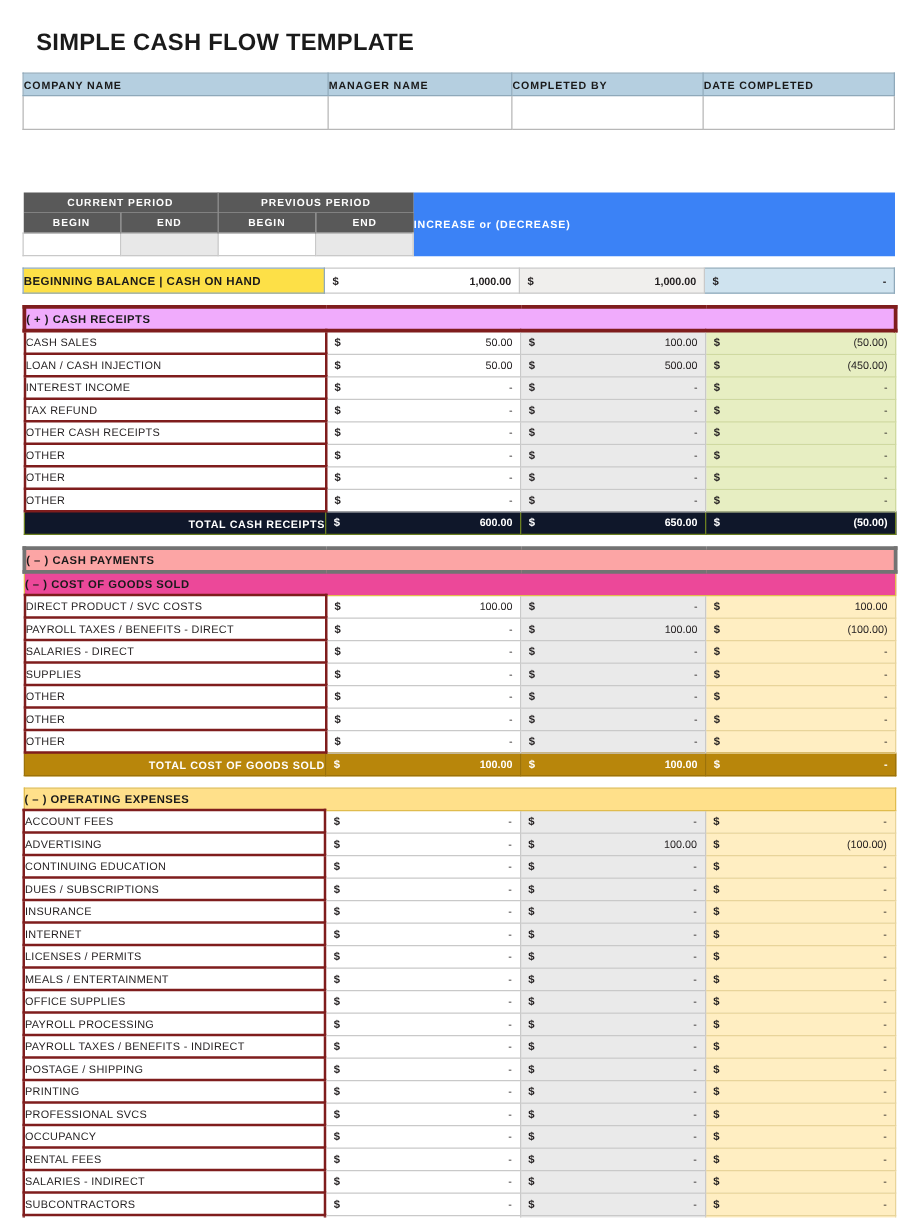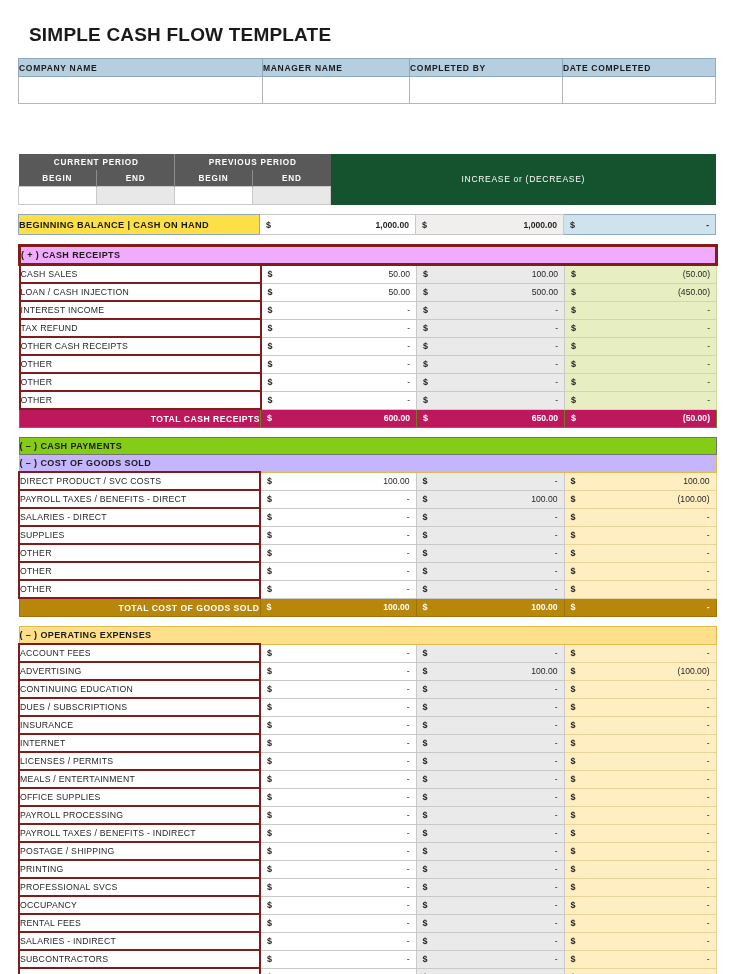--- a/index.html
+++ b/index.html
@@ -59,25 +59,24 @@
     color: #ffffff;
     text-align: center;
     font-size: 8.2px;
     font-weight: bold;
     letter-spacing: 0.8px;
     height: 16px;
     border-right: 1px solid #8c8c8c;
   }
   .pd-dark.nb { border-right: none; }
   .pd-incdec {
-    background: #14532d;
+    background: #3b82f6;
     color: #ffffff;
-    text-align: center;
     font-size: 8.5px;
-    font-weight: normal;
+    font-weight: bold;
     letter-spacing: 0.7px;
     vertical-align: middle;
   }
   .pd-in-w { background: #ffffff; border: 1px solid #c9c9c9; height: 17px; }
   .pd-in-g { background: #e8e8e8; border: 1px solid #c9c9c9; height: 17px; }
 
   
   .bb-label {
     background: #fde047;
     border: 1px solid #8fa9ba;
@@ -114,22 +113,22 @@
   
   .sec {
     height: 16px;
     font-size: 9px;
     font-weight: bold;
     letter-spacing: 0.4px;
     padding-left: 9px;
     color: #1a1a1a;
   }
   .sec-green  { background: #f0abfc; border: 3px solid #7f1d1d; }
-  .sec-yellow { background: #84cc16; border: 1px solid #737373; }
-  .sec-yellow2{ background: #c4b5fd; border: 1px solid #e0bc4e; }
+  .sec-yellow { background: #fca5a5; border: 3px solid #737373; }
+  .sec-yellow2{ background: #ec4899; border: 1px solid #e0bc4e; }
   .sec-yellow3{ background: #ffe08a; border: 1px solid #e0bc4e; }
 
   
   .lbl {
     background: #ffffff;
     border: 2px solid #7f1d1d;
     font-size: 8.7px;
     letter-spacing: 0.25px;
     padding-left: 8px;
     height: 16px;
@@ -146,21 +145,21 @@
   
   .tot-lbl {
     font-size: 8.6px;
     font-weight: bold;
     letter-spacing: 0.5px;
     text-align: right;
     padding-right: 8px;
     color: #ffffff;
     height: 17px;
   }
-  .tot-green { background: #be185d; border: 1px solid #6b7f1f; }
+  .tot-green { background: #0f172a; border: 1px solid #6b7f1f; }
   .tot-gold  { background: #b8860b; border: 1px solid #9c7209; }
   .tot-green .money, .tot-gold .money { color: #ffffff; }
   .tot-green .sym, .tot-gold .sym,
   .tot-green .amt, .tot-gold .amt { color: #ffffff; font-weight: bold; }
 </style>
 </head>
 <body>
 
 <div class="page">
 

